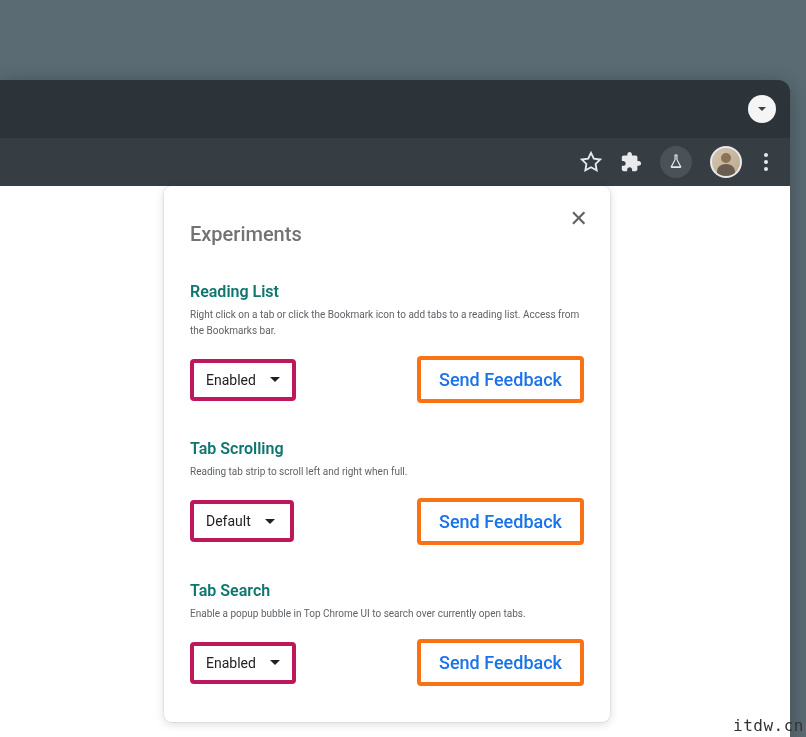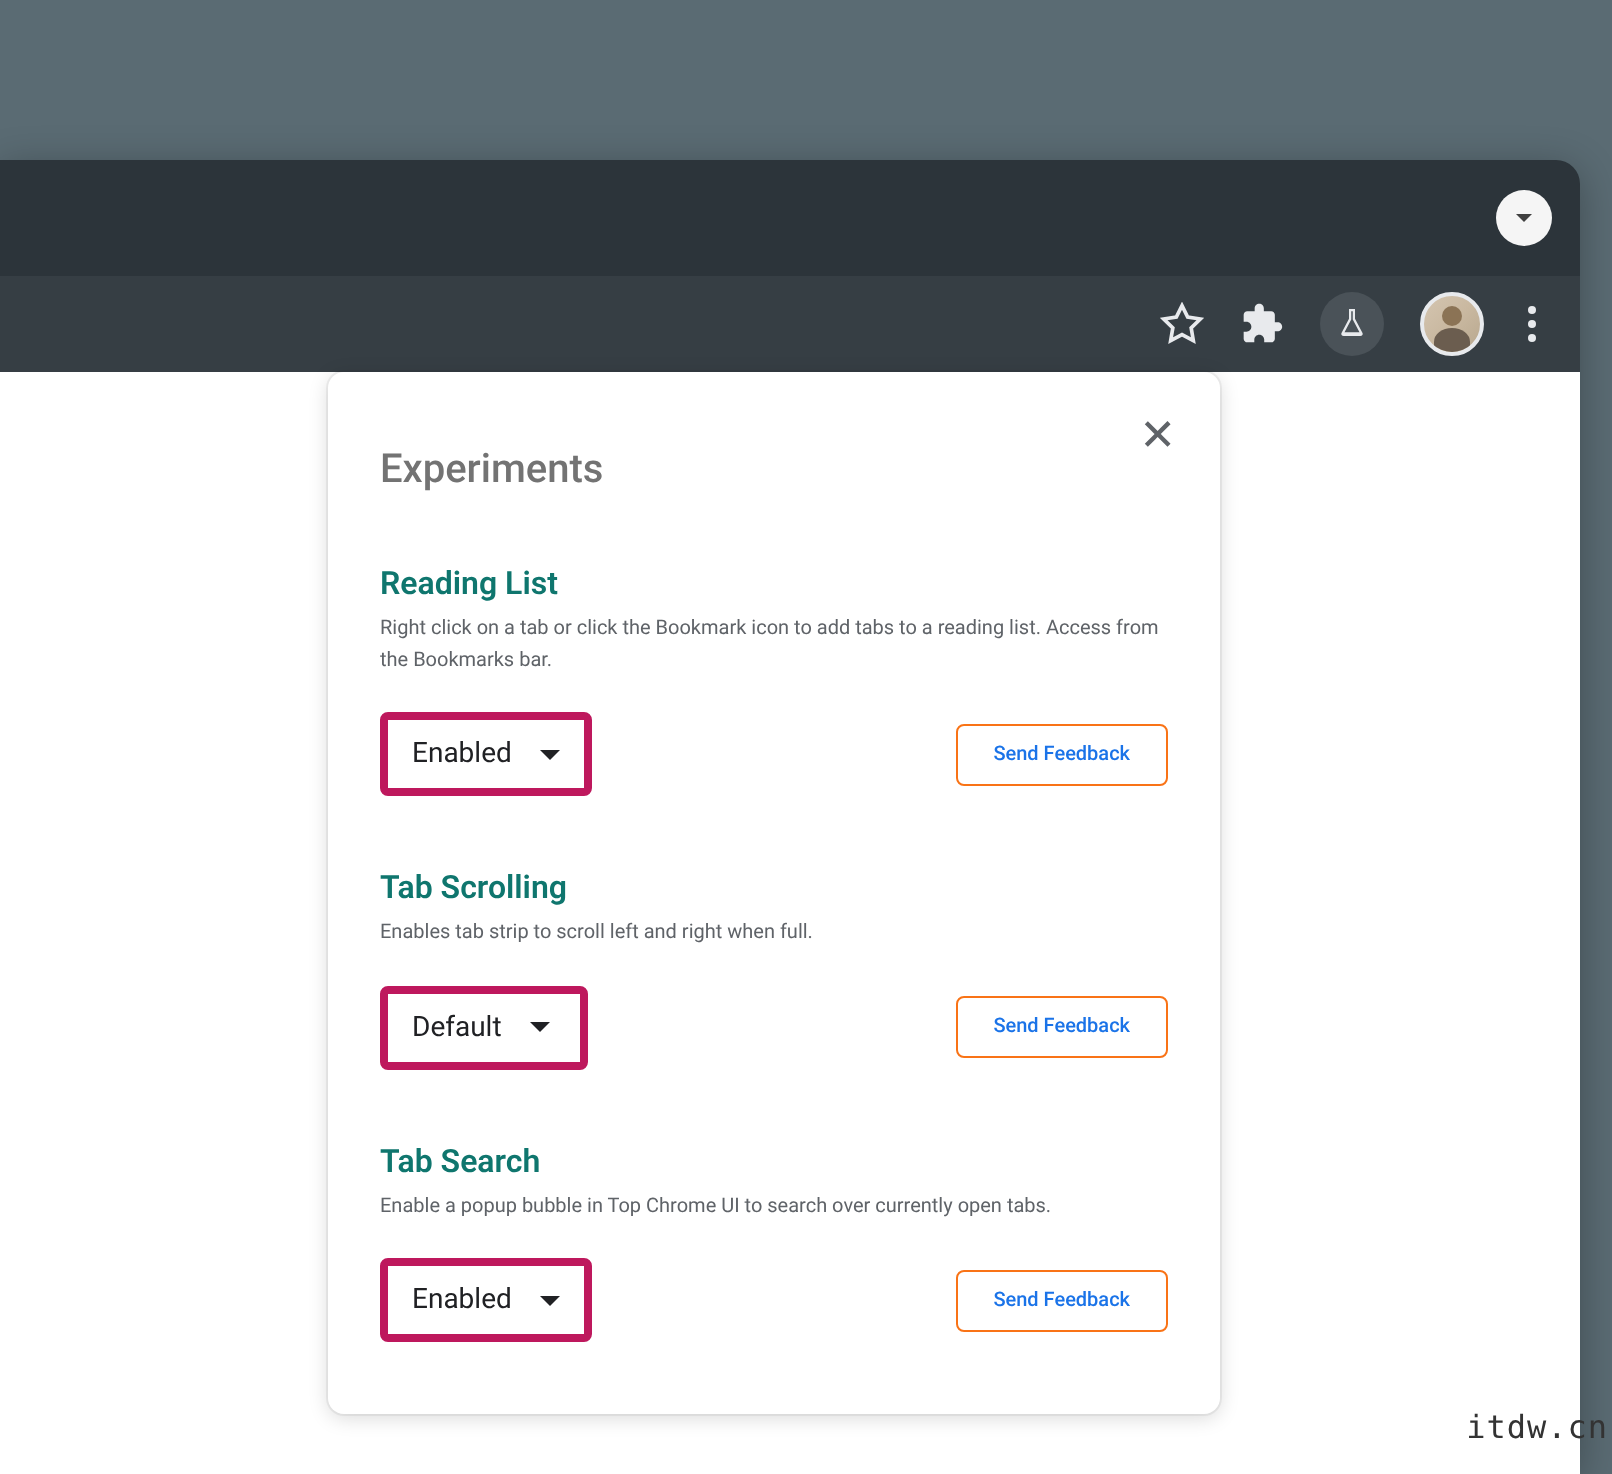--- a/index.html
+++ b/index.html
@@ -181,32 +181,32 @@
       min-width: 104px;
     }
     .dropdown-caret {
       width: 0;
       height: 0;
       border-left: 5px solid transparent;
       border-right: 5px solid transparent;
       border-top: 5px solid #202124;
     }
     .feedback-btn {
-      border: 1px solid #f97316;
+      border: 4px solid #f97316;
       border-radius: 4px;
       padding: 9px 18px;
       color: #1a73e8;
-      font-size: 10px;
+      font-size: 18px;
       font-weight: 500;
       cursor: pointer;
       background: #fff;
     }
     .watermark {
       position: absolute;
-      bottom: 14px;
+      bottom: 2px;
       right: 2px;
       font-size: 16px;
       color: #333;
       font-family: monospace;
       letter-spacing: 0.5px;
     }
   </style>
 </head>
 <body>
 
@@ -259,21 +259,21 @@
           <div class="dropdown">
             <span>Enabled</span>
             <span class="dropdown-caret"></span>
           </div>
           <div class="feedback-btn">Send Feedback</div>
         </div>
       </div>
 
       <div class="experiment">
         <div class="exp-title">Tab Scrolling</div>
-        <div class="exp-desc">Enables tab strip to scroll left and right when full.</div>
+        <div class="exp-desc">Reading tab strip to scroll left and right when full.</div>
         <div class="exp-controls">
           <div class="dropdown">
             <span>Default</span>
             <span class="dropdown-caret"></span>
           </div>
           <div class="feedback-btn">Send Feedback</div>
         </div>
       </div>
 
       <div class="experiment">

